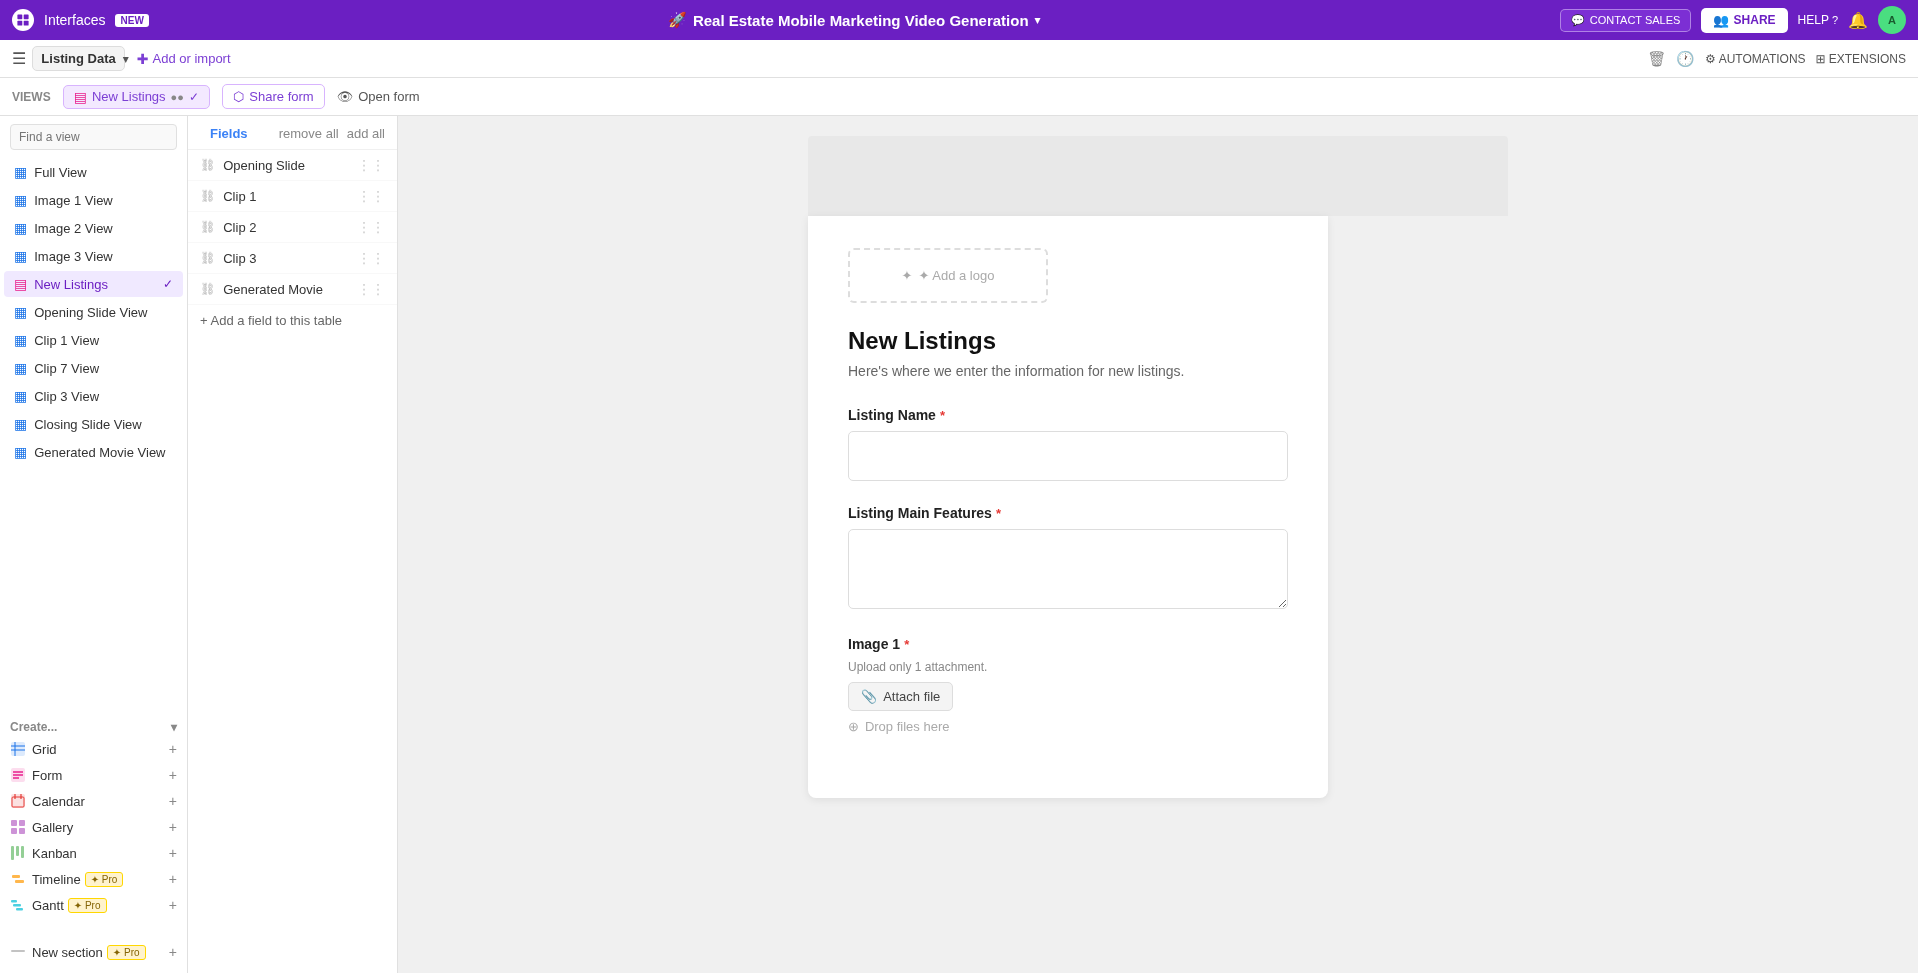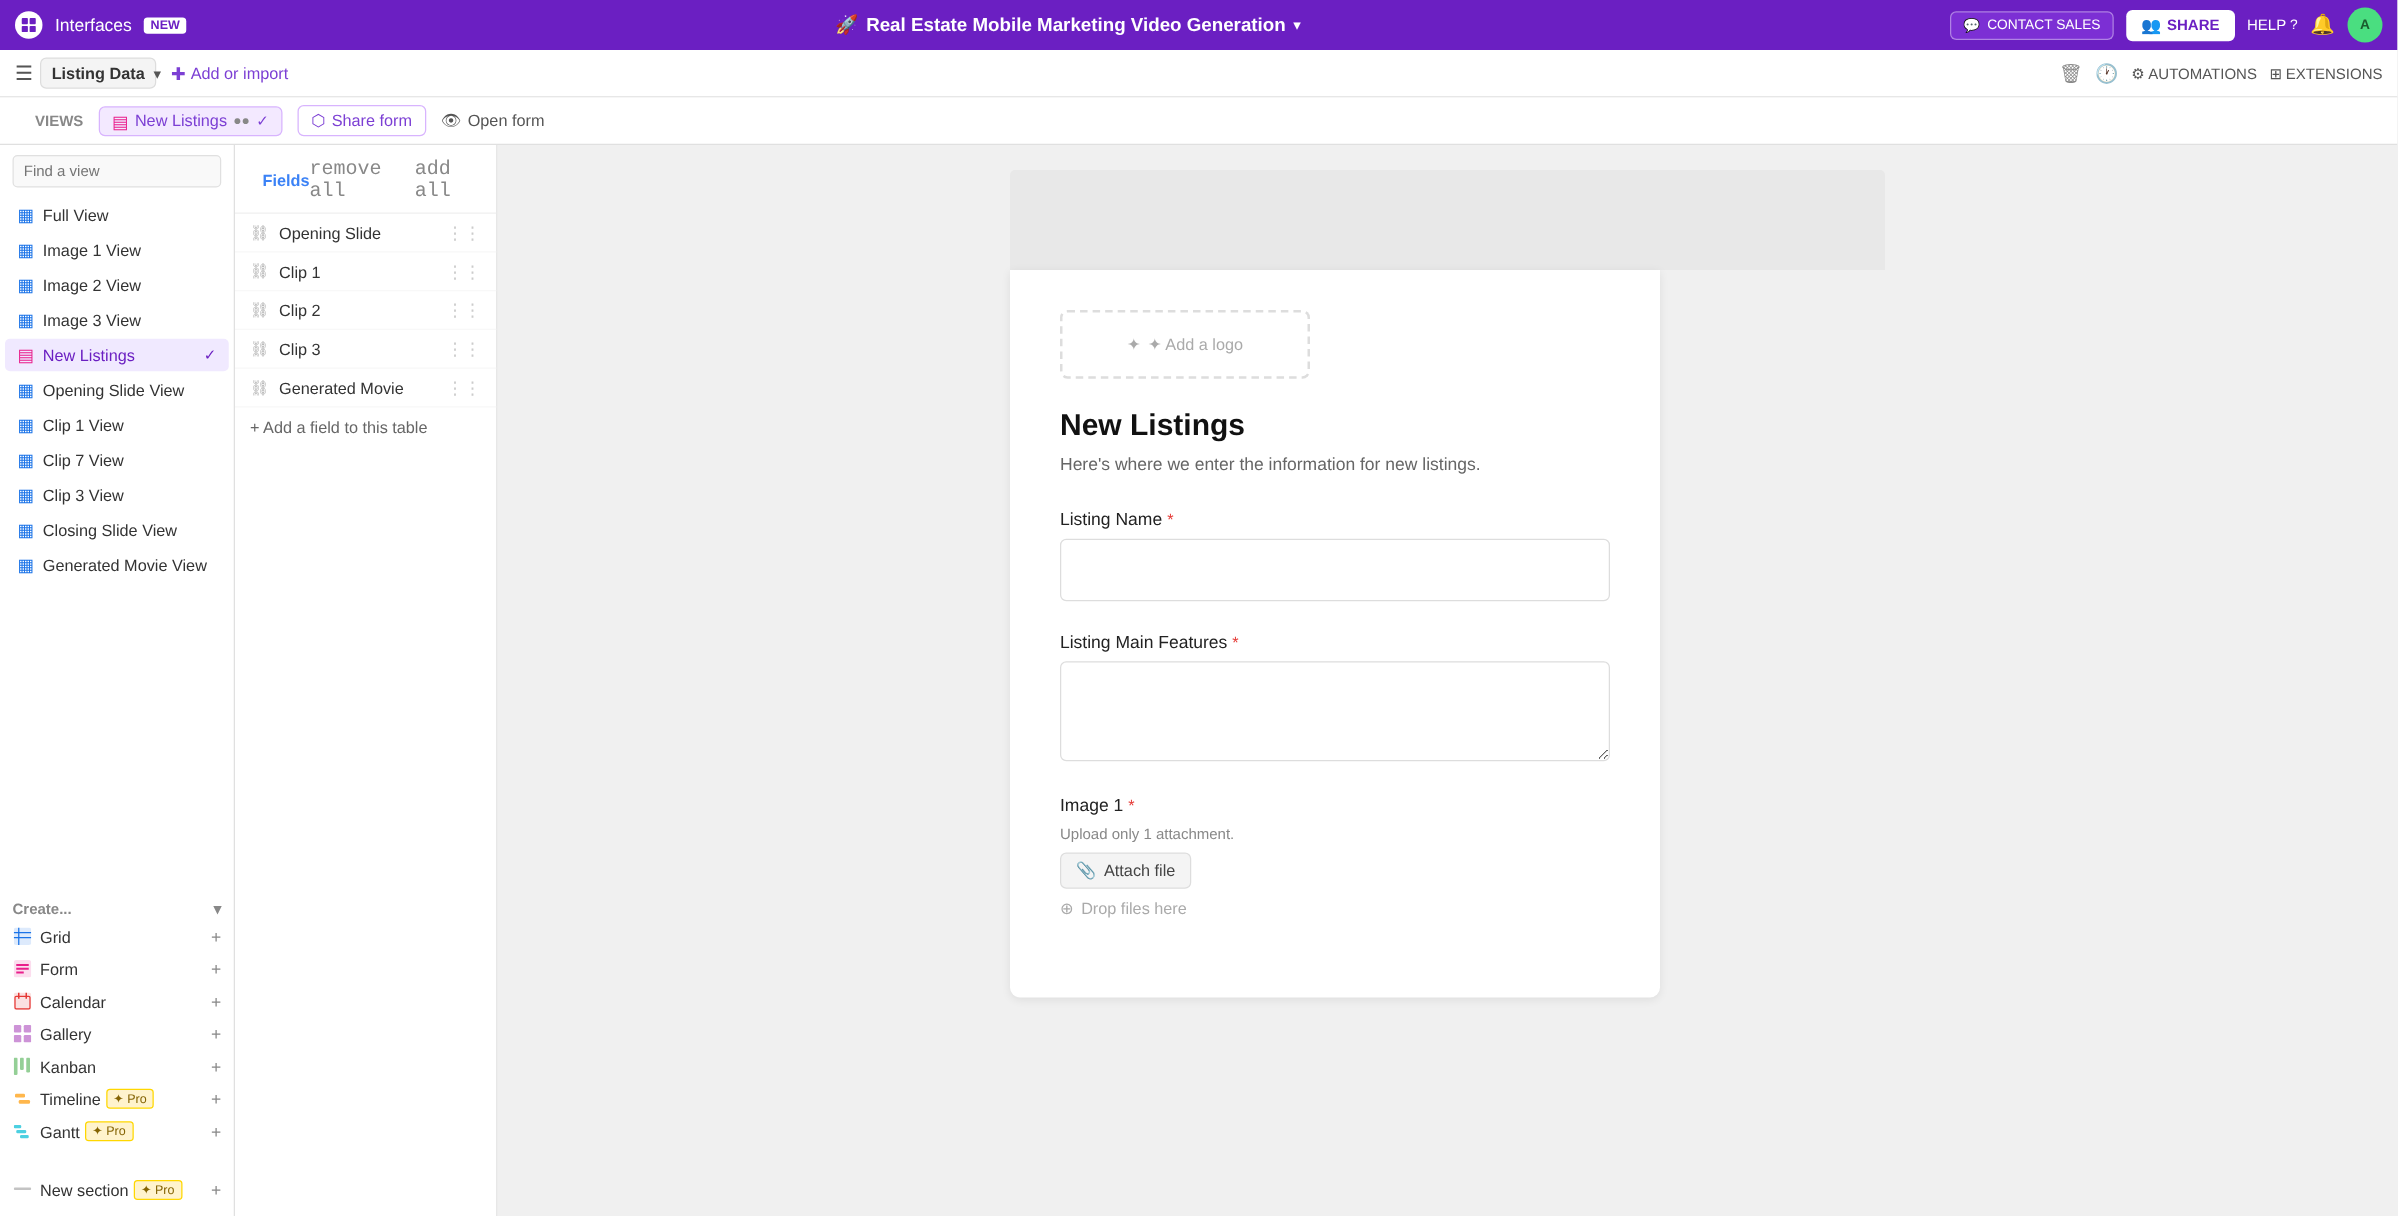--- a/index.html
+++ b/index.html
@@ -34,21 +34,21 @@
       flex-shrink: 0;
     }
 
     
     .views-bar {
       background: #fff;
       border-bottom: 1px solid #e0e0e0;
       height: 38px;
       display: flex;
       align-items: center;
-      padding: 0 28px;
+      padding: 0 12px;
       gap: 12px;
       flex-shrink: 0;
     }
     .views-label { color: #888; font-size: 12px; font-weight: 600; text-transform: uppercase; display: flex; align-items: center; gap: 4px; }
 
     
     .main-area {
       display: flex;
       flex: 1;
       overflow: hidden;
@@ -91,21 +91,21 @@
     .fields-panel {
       width: 210px;
       background: #fff;
       border-right: 1px solid #e0e0e0;
       display: flex;
       flex-direction: column;
       flex-shrink: 0;
     }
     .fields-header { display: flex; align-items: center; justify-content: space-between; padding: 10px 12px 8px; border-bottom: 1px solid #f0f0f0; }
     .fields-title { font-size: 13px; font-weight: 600; color: #3b82f6; padding-left: 10px; }
-    .fields-actions { display: flex; gap: 8px; font-size: 16px; color: #888; cursor: pointer; font-family: Liberation Mono, monospace; }
+    .fields-actions { display: flex; gap: 8px; font-size: 13px; color: #888; cursor: pointer; }
     .field-item { display: flex; align-items: center; padding: 7px 12px; gap: 8px; cursor: pointer; border-bottom: 1px solid #f8f8f8; }
     .field-name { font-size: 13px; color: #333; flex: 1; }
     .field-drag { color: #ccc; font-size: 14px; cursor: grab; }
     .drag-drop-zone { margin: 8px 12px; border: 2px dashed #ddd; border-radius: 5px; padding: 12px; text-align: center; color: #bbb; font-size: 12px; }
     .add-field-btn { display: flex; align-items: center; gap: 6px; padding: 8px 12px; color: #666; font-size: 13px; cursor: pointer; }
 
     
     .form-preview {
       flex: 1;
       background: #f0f0f0;
@@ -119,21 +119,21 @@
       border-radius: 8px;
       width: 520px;
       max-width: 100%;
       padding: 32px 40px 40px;
       box-shadow: 0 2px 8px rgba(0,0,0,0.08);
     }
     .form-logo-area { border: 2px dashed #ddd; border-radius: 6px; padding: 18px 24px; display: flex; align-items: center; justify-content: center; color: #aaa; font-size: 13px; cursor: pointer; margin-bottom: 24px; gap: 6px; width: 200px; }
     .form-title { font-size: 24px; font-weight: 700; color: #111; margin-bottom: 8px; }
     .form-desc { font-size: 14px; color: #666; margin-bottom: 28px; }
     .form-field-group { margin-bottom: 24px; }
-    .form-field-label { font-size: 14px; font-weight: 400; color: #222; margin-bottom: 8px; display: flex; align-items: center; gap: 4px; }
+    .form-field-label { font-size: 14px; font-weight: 700; color: #222; margin-bottom: 8px; display: flex; align-items: center; gap: 4px; }
     .required-star { color: #e53935; font-size: 13px; }
     .form-input { width: 100%; border: 1px solid #ddd; border-radius: 5px; padding: 10px 12px; font-size: 14px; color: #333; min-height: 50px; outline: none; }
     .form-textarea { width: 100%; border: 1px solid #ddd; border-radius: 5px; padding: 10px 12px; font-size: 14px; color: #333; min-height: 80px; outline: none; resize: vertical; }
     .form-upload-desc { font-size: 12px; color: #888; margin-bottom: 8px; }
     .attach-file-btn { display: inline-flex; align-items: center; gap: 6px; background: #f4f4f4; border: 1px solid #ddd; border-radius: 5px; padding: 6px 12px; font-size: 13px; color: #444; cursor: pointer; }
     .drop-zone-hint { display: flex; align-items: center; gap: 6px; color: #aaa; font-size: 13px; margin-top: 8px; }
 
     
     ::-webkit-scrollbar { width: 6px; }
     ::-webkit-scrollbar-track { background: #f0f0f0; }

